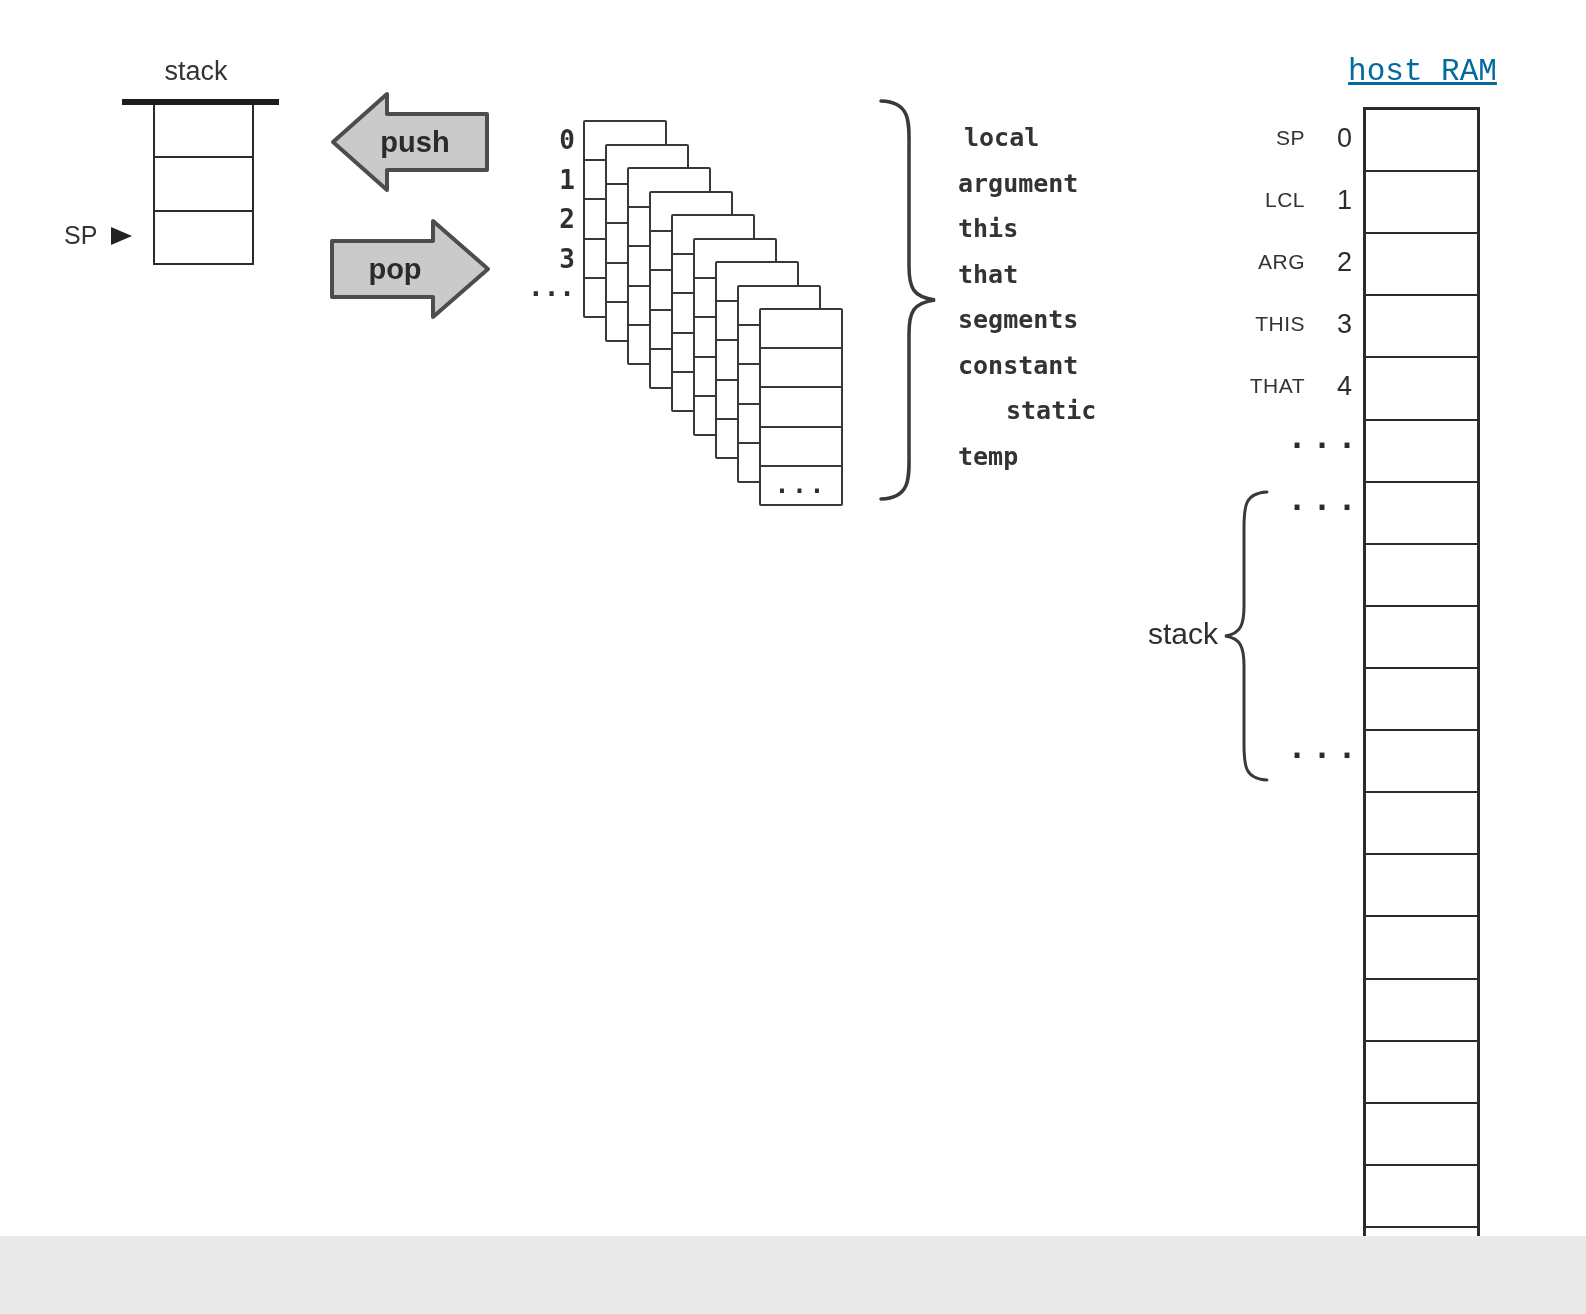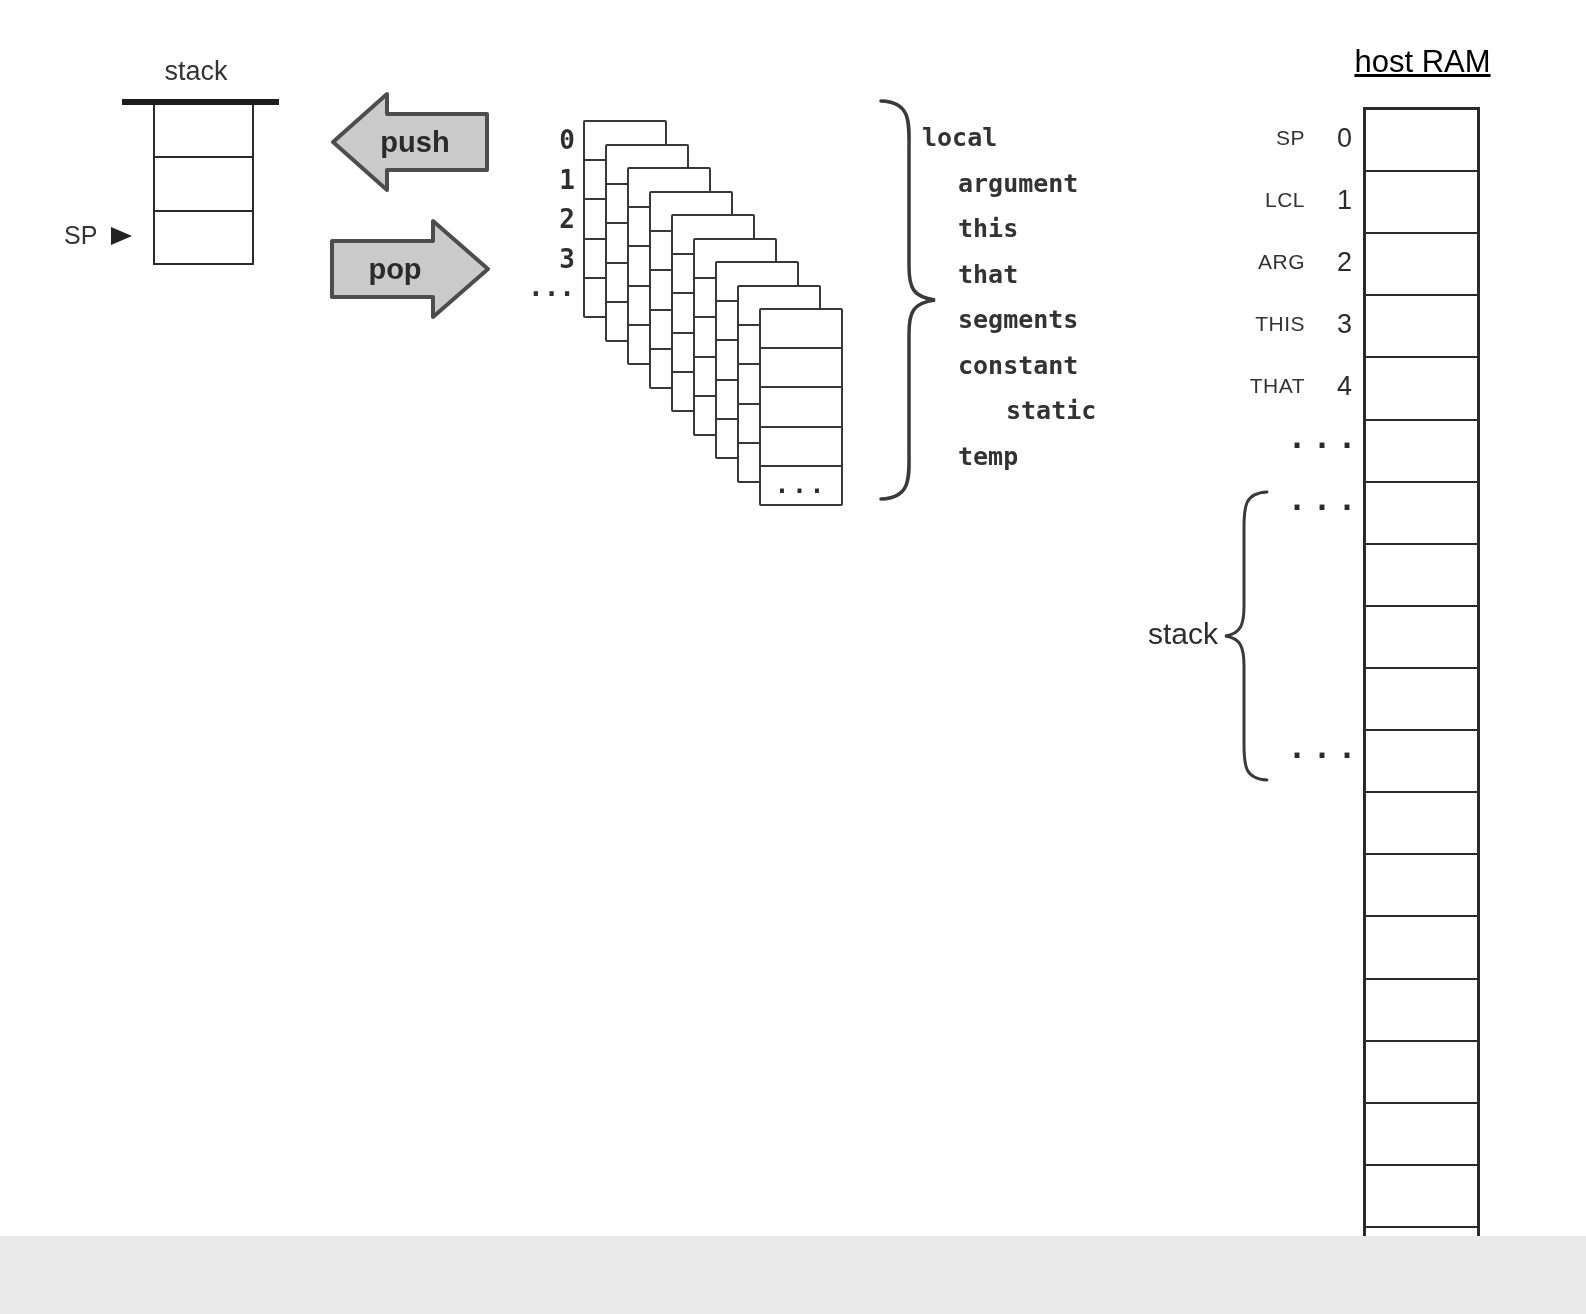--- a/index.html
+++ b/index.html
@@ -43,22 +43,22 @@
   .seg-card .row{flex:1;}
   .seg-card .row + .row{border-top:2.5px solid #383838;}
   .seg-card .row.ellipsis-row{display:flex;align-items:center;justify-content:center;}
   .seg-card .row.ellipsis-row span{font-family:"DejaVu Sans Mono",monospace;
     font-weight:bold;font-size:24px;letter-spacing:3px;color:#2b2b2b;}
   .brace path{fill:none;stroke:#3a3a3a;stroke-linecap:round;}
   .seg-name{font-family:"DejaVu Sans Mono",monospace;font-weight:bold;
     font-size:25px;line-height:30px;color:#333;white-space:nowrap;}
 
   
-  #ram-title{left:1330px;top:44px;width:185px;text-align:center;font-size:31px;
-    color:#000000;text-decoration:underline;}
+  #ram-title{left:1330px;top:54px;width:185px;text-align:center;font-size:31px;
+    color:#0369a1;text-decoration:underline;font-family:Liberation Mono, monospace;}
   #ram-box{left:1363px;top:107px;width:111px;height:1178px;background:#fff;
     border:3px solid #2b2b2b;display:flex;flex-direction:column;}
   #ram-box .cell{flex:1;}
   #ram-box .cell + .cell{border-top:2.5px solid #2b2b2b;}
   .ram-ptr{width:80px;text-align:right;font-size:21px;color:#333;letter-spacing:0.5px;}
   .ram-addr{width:40px;text-align:right;font-size:27px;color:#2b2b2b;}
   .dots{font-family:"DejaVu Sans Mono",monospace;font-weight:bold;font-size:30px;
     letter-spacing:7px;color:#2b2b2b;line-height:normal;}
   #ram-stack-label{left:1100px;top:617px;width:118px;text-align:right;
     font-size:30px;color:#2e2e2e;}
@@ -165,21 +165,21 @@
           <span>...</span>
         </div>
       </div>
     </div>
 
   <svg class="abs brace" style="left:876px;top:98px;" width="62" height="404" viewBox="0 0 62 404">
     <path stroke-width="3.5" d="M5,3 C36,4 33,26 33,52 L33,168 C33,190 37,199 59,202 C37,205 33,214 33,236 L33,352 C33,378 36,400 5,401"></path>
   </svg>
 
   <div id="seg-names">
-      <div class="abs seg-name" style="left: 922px; top: 123px;">local</div>
+      <div class="abs seg-name" style="left: 964px; top: 123px;">local</div>
       <div class="abs seg-name" style="left: 958px; top: 168.5px;">argument</div>
       <div class="abs seg-name" style="left: 958px; top: 214px;">this</div>
       <div class="abs seg-name" style="left: 958px; top: 259.5px;">that</div>
       <div class="abs seg-name" style="left: 958px; top: 305px;">segments</div>
       <div class="abs seg-name" style="left: 958px; top: 350.5px;">constant</div>
       <div class="abs seg-name" style="left: 1006px; top: 396px;">static</div>
       <div class="abs seg-name" style="left: 958px; top: 441.5px;">temp</div>
     </div>
 
   <div class="abs" id="ram-title">host RAM</div>

